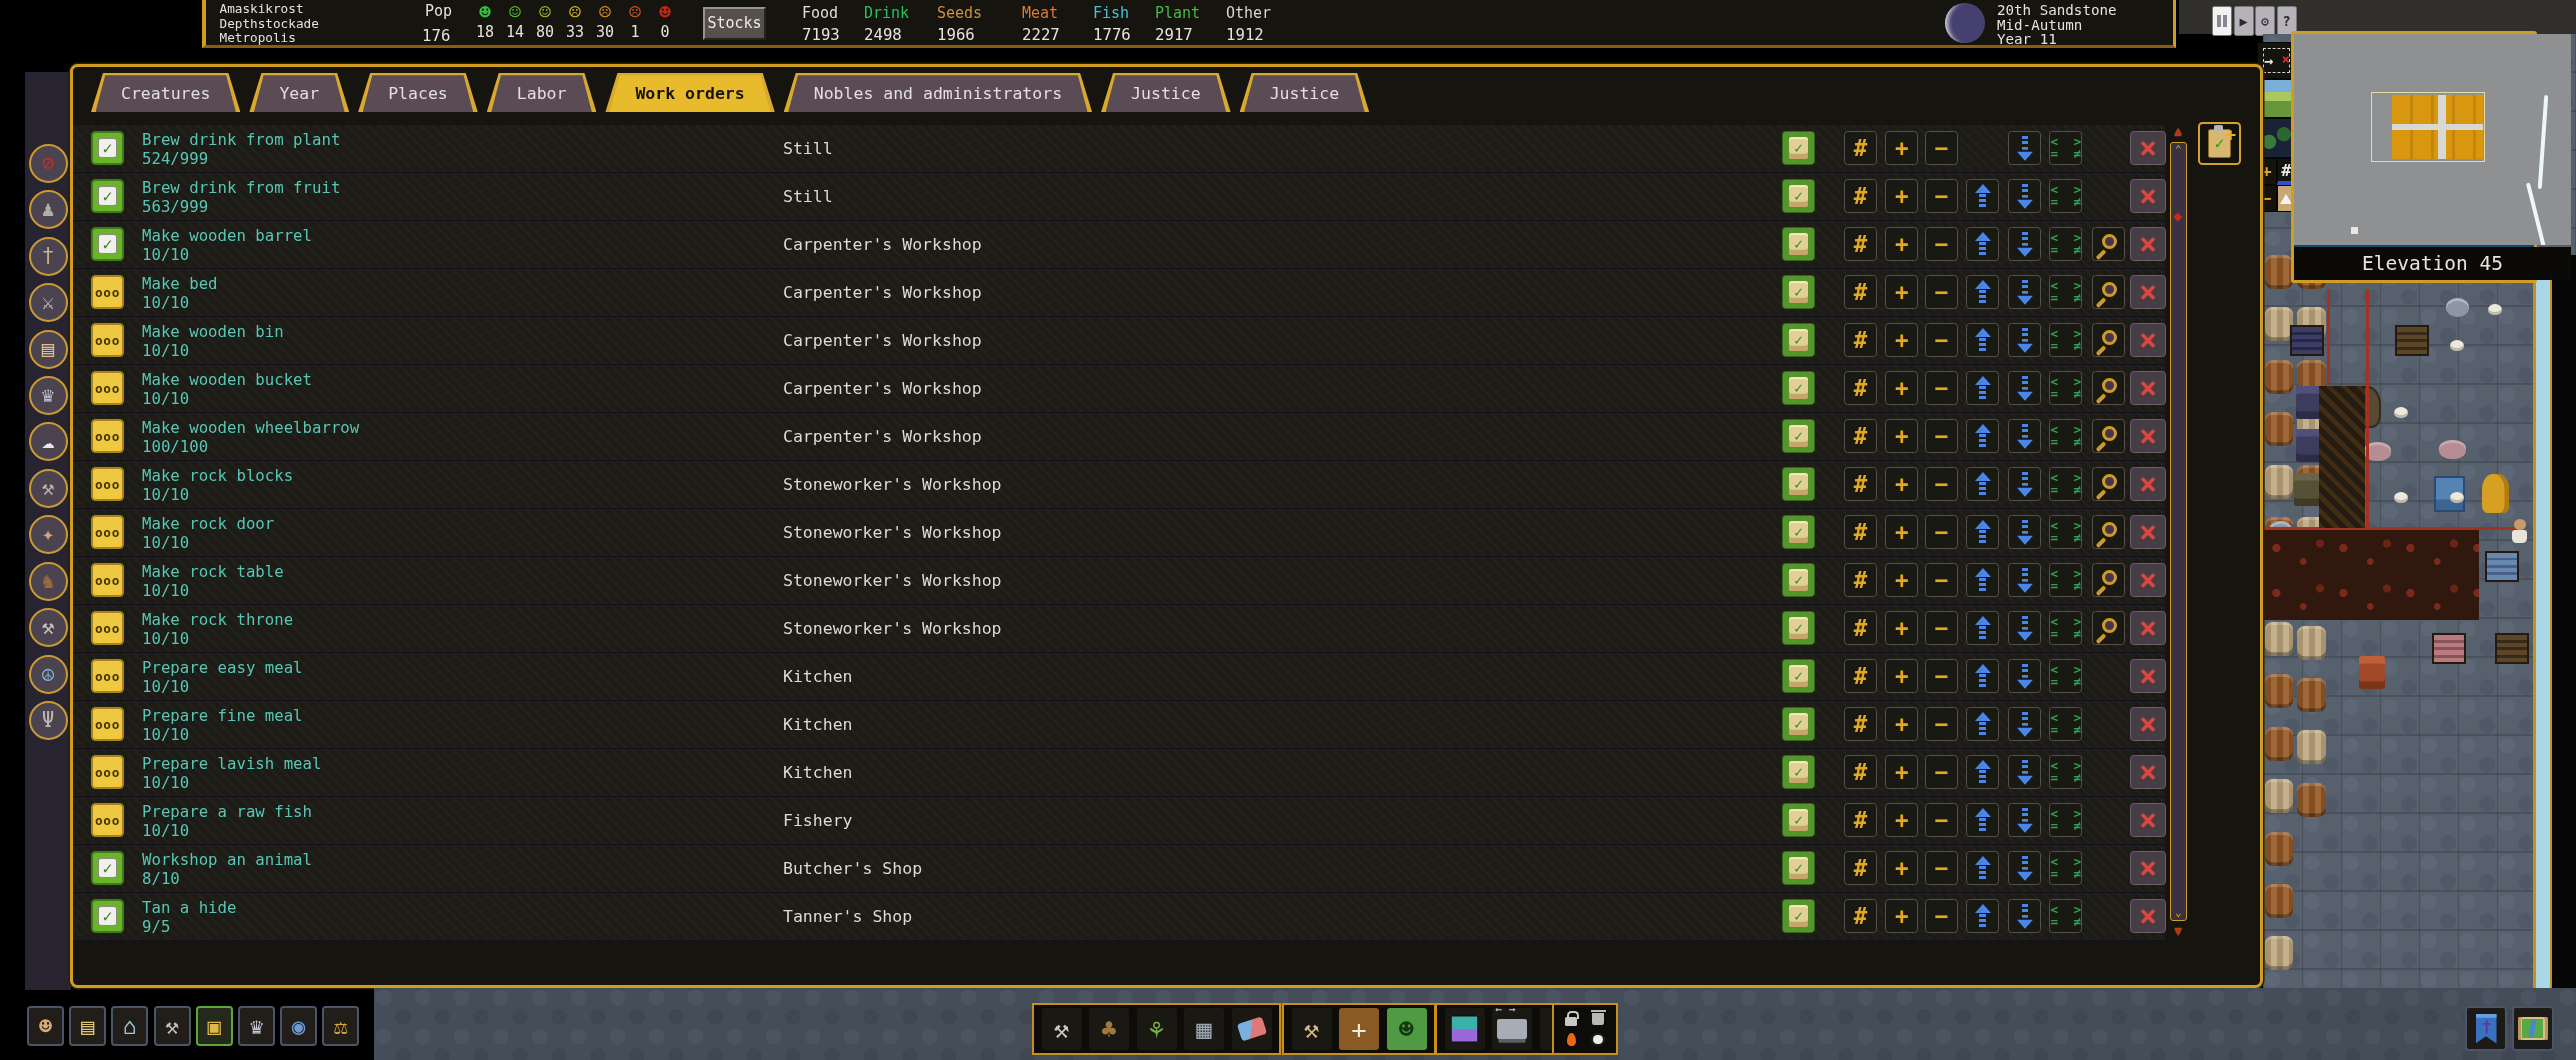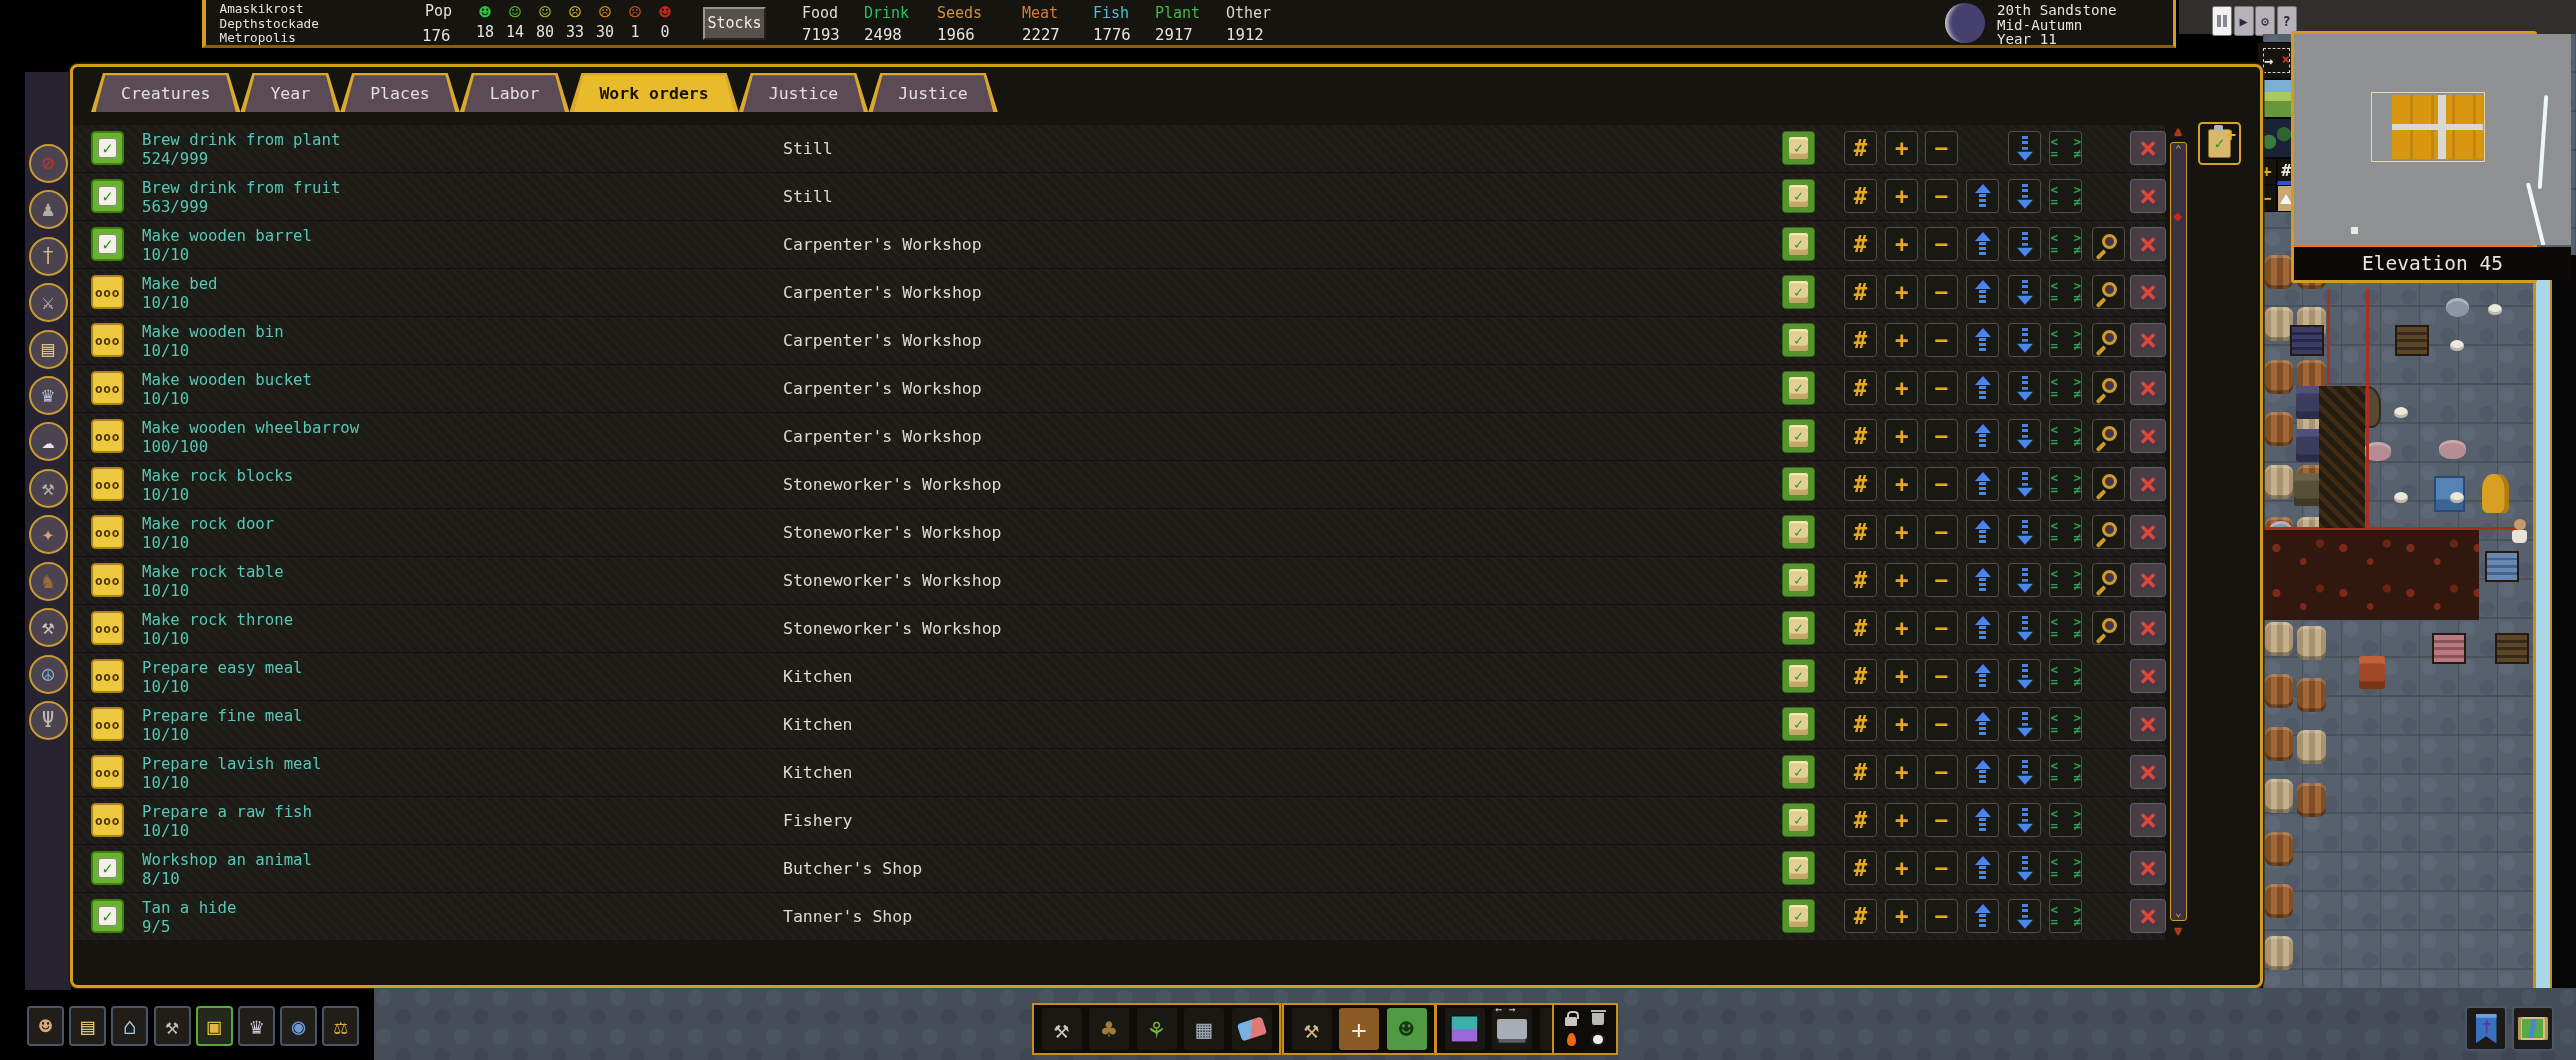--- a/index.html
+++ b/index.html
@@ -108,21 +108,21 @@
   .strip-row { display:flex; }
   .strip-half { width:19.5px; height:27px; background:#14130e; border:1.5px solid #060606;
     display:flex; align-items:center; justify-content:center; color:#e0a820; font-size:16.5px; font-weight:bold; }
   #half-hash { color:#e8e8e4; border-bottom:4.5px solid #3050d8; }
   #half-mount { background:#c8a870; }
   #half-mount i { width:0; height:0; border-left:6.7px solid transparent; border-right:6.7px solid transparent;
     border-bottom:10.5px solid #f0f4f8; }
 
   
   #minimap { position:absolute; left:2291px; top:31px; width:246px; height:252px;
-    background:#f97316; border:3.7px solid #d19c22; border-radius:3px; }
+    background:#0c4a6e; border:3.7px solid #d19c22; border-radius:3px; }
   #mm-map { position:absolute; left:0; top:0; width:277px; height:211px; background:#8f9091; overflow:hidden; }
   #mm-outline { position:absolute; left:77px; top:58px; width:114px; height:70px; border:1.5px solid #ead9a0; }
   #mm-fort { position:absolute; left:98px; top:61px; width:91px; height:64px;
     background:repeating-linear-gradient(90deg,#d9960f 0 18px,#c2860c 18px 21px); }
   #mm-fort:before { content:""; position:absolute; left:0; top:28.5px; width:100%; height:6.7px; background:#d8d8d4; }
   #mm-fort:after { content:""; position:absolute; left:46px; top:0; width:7.5px; height:100%; background:#d8d8d4; }
   .mm-river { position:absolute; width:3.7px; background:#eef6fa; border-radius:2.2px; }
   #mm-dot { position:absolute; left:57px; top:193px; width:6.7px; height:6.7px; background:#e8e8e4; }
   #mm-bar { position:absolute; left:0; bottom:0; width:277px; height:33px; background:#0c0a06;
     display:flex; align-items:center; justify-content:center; color:#e6e6de; font-size:19.5px; }
@@ -130,21 +130,21 @@
   
   #left-strip { position:absolute; left:25px; top:72px; width:46px; height:918px; background:#282331; }
   .circ { position:absolute; left:3.7px; width:39px; height:39px; border-radius:50%;
     background:#4c4350; border:2.2px solid #c89a32; display:flex; align-items:center; justify-content:center; }
   .circ span { font-size:21px; line-height:21px; }
 
   
   #win { position:absolute; left:70px; top:64px; width:2193px; height:924px;
     background:#15140f; border:3.7px solid #d19c22; border-radius:7.5px;
     box-shadow:0 0 0 1.5px #2a1e04; }
-  #tabs { position:absolute; left:18px; top:6px; display:flex; }
+  #tabs { position:absolute; left:18px; top:6px; display:flex; gap:9px; }
   .tab { height:39px; background:#d8a92c; clip-path:polygon(12px 0, calc(100% - 12px) 0, 100% 100%, 0 100%);
     padding:2.2px 4.5px 0 4.5px; }
   .tab-in { height:37px; clip-path:polygon(9.7px 0, calc(100% - 9.7px) 0, 100% 100%, 0 100%);
     background:#5a4b54; color:#e4e0e0; font-size:16.5px; display:flex; align-items:center;
     justify-content:center; padding:0 25.5px; white-space:nowrap; }
   .tab.active .tab-in { background:#e8bb2d; color:#17130a; font-weight:bold; }
 
   #rows { position:absolute; left:0; top:58px; width:2092px; }
   .wo-row { position:relative; height:48px; background:#1c1b15;
     background-image:repeating-linear-gradient(45deg, rgba(255,255,255,.022) 0 2.2px, transparent 2.2px 7.5px);
@@ -495,20 +495,23 @@
       <div class="tab">
         <div class="tab-in">Places</div>
       </div>
       <div class="tab">
         <div class="tab-in">Labor</div>
       </div>
       <div class="tab active">
         <div class="tab-in">Work orders</div>
       </div>
       <div class="tab">
+        <div class="tab-in">Nobles and administrators</div>
+      </div>
+      <div class="tab">
         <div class="tab-in">Justice</div>
       </div>
       <div class="tab">
         <div class="tab-in">Justice</div>
       </div>
     </div>
   <div id="rows">
       <div class="wo-row">
         <div class="status ok">
           <div class="box">✓</div>

